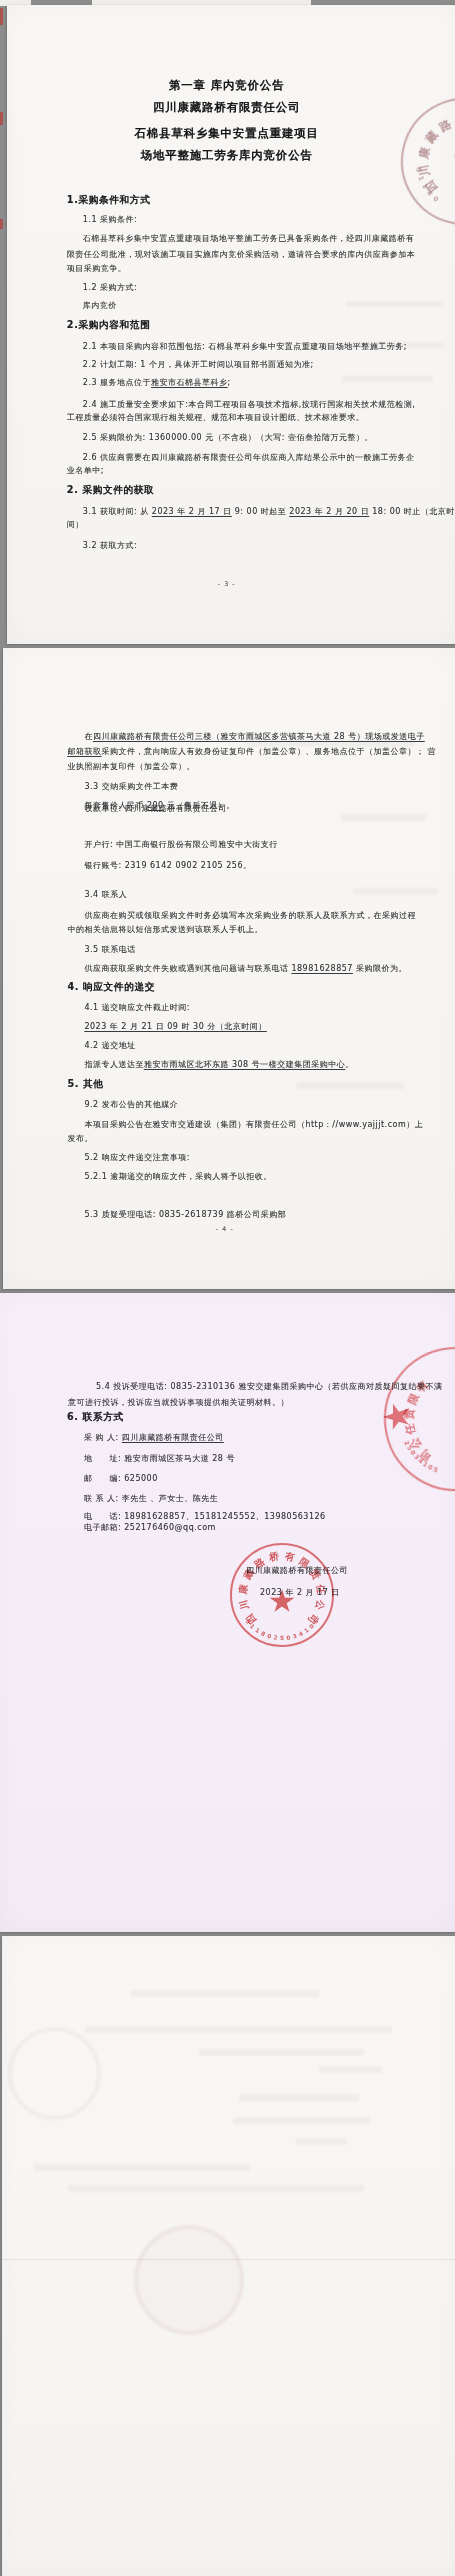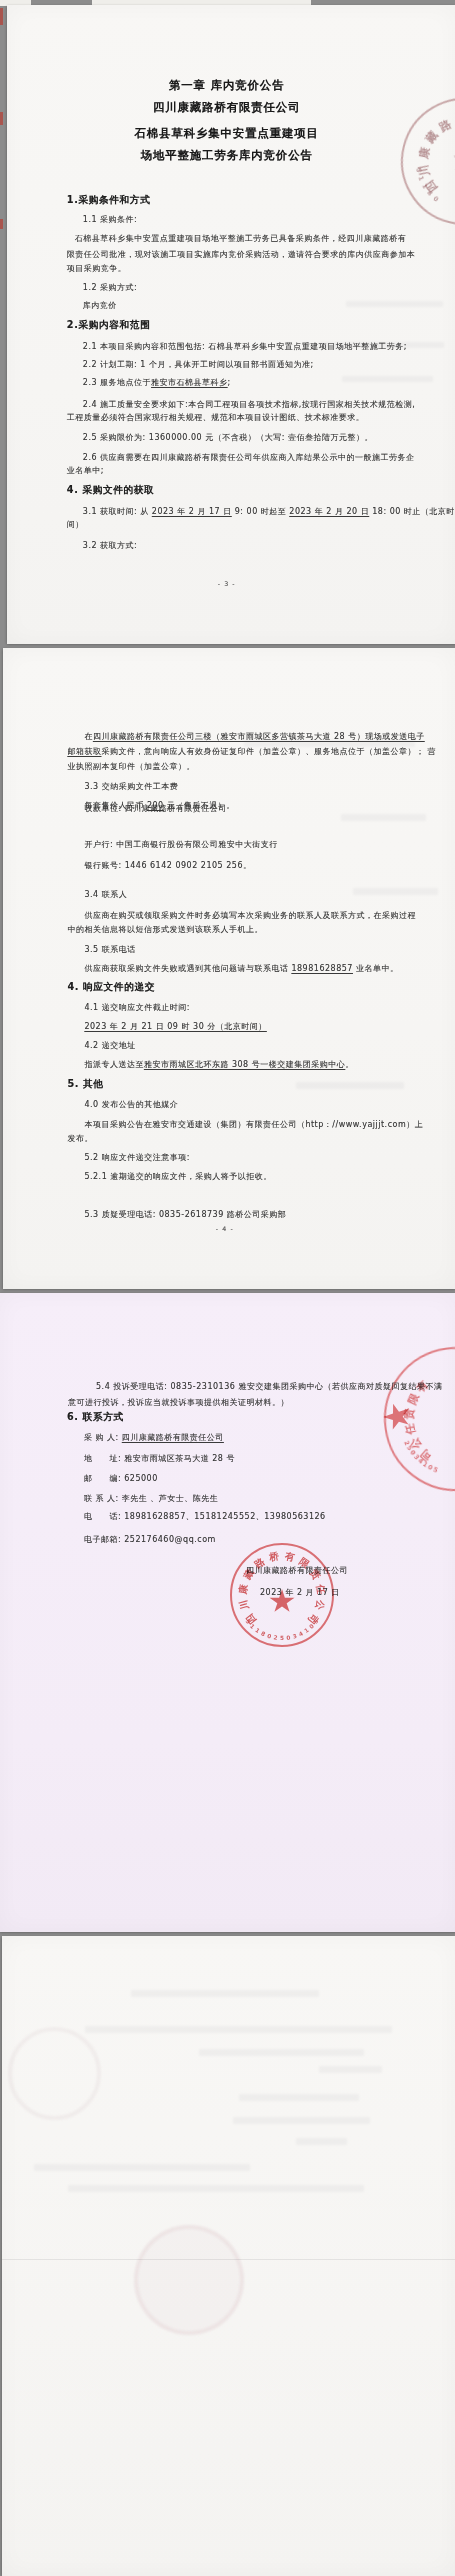--- a/index.html
+++ b/index.html
@@ -46,37 +46,37 @@
   <div class="torn" style="left:92px;top:0;width:219px;height:4.6px"></div>
 
   <div class="page" style="top:4.6px;left:6.8px;width:449px;height:639px">
     <div class="ln title ctr" style="top:73px">第一章 库内竞价公告</div>
     <div class="ln title ctr" style="top:95px">四川康藏路桥有限责任公司</div>
     <div class="ln title ctr" style="top:121px">石棉县草科乡集中安置点重建项目</div>
     <div class="ln title ctr" style="top:143px">场地平整施工劳务库内竞价公告</div>
 
     <div class="ln h" style="top:189px;left:60px">1.采购条件和方式</div>
     <div class="ln" style="top:210px;left:76px">1.1 采购条件:</div>
-    <div class="ln" style="top:229px;left:68px">石棉县草科乡集中安置点重建项目场地平整施工劳务已具备采购条件，经四川康藏路桥有</div>
+    <div class="ln" style="top:229px;left:76px">石棉县草科乡集中安置点重建项目场地平整施工劳务已具备采购条件，经四川康藏路桥有</div>
     <div class="ln" style="top:245px;left:60px">限责任公司批准，现对该施工项目实施库内竞价采购活动，邀请符合要求的库内供应商参加本</div>
     <div class="ln" style="top:259px;left:60px">项目采购竞争。</div>
     <div class="ln" style="top:278px;left:76px">1.2 采购方式:</div>
     <div class="ln" style="top:296px;left:76px">库内竞价</div>
 
     <div class="ln h" style="top:314px;left:60px">2.采购内容和范围</div>
     <div class="ln" style="top:337px;left:76px">2.1 本项目采购内容和范围包括: 石棉县草科乡集中安置点重建项目场地平整施工劳务;</div>
     <div class="ln" style="top:355px;left:76px">2.2 计划工期: 1 个月，具体开工时间以项目部书面通知为准;</div>
     <div class="ln" style="top:373px;left:76px"><span>2.3 服务地点位于</span><span class="u">雅安市石棉县草科乡</span><span>;</span></div>
     <div class="ln" style="top:395px;left:76px">2.4 施工质量安全要求如下:本合同工程项目各项技术指标,按现行国家相关技术规范检测,</div>
     <div class="ln" style="top:408px;left:60px">工程质量必须符合国家现行相关规程、规范和本项目设计图纸、技术标准要求。</div>
     <div class="ln" style="top:428px;left:76px">2.5 采购限价为: 1360000.00 元（不含税）（大写: 壹佰叁拾陆万元整）。</div>
     <div class="ln" style="top:448px;left:76px">2.6 供应商需要在四川康藏路桥有限责任公司年供应商入库结果公示中的一般施工劳务企</div>
     <div class="ln" style="top:461px;left:60px">业名单中;</div>
 
-    <div class="ln h" style="top:479px;left:60px">4. 采购文件的获取</div>
+    <div class="ln h" style="top:479px;left:60px">2. 采购文件的获取</div>
     <div class="ln" style="top:502px;left:76px"><span>3.1 获取时间: 从 </span><span class="u">2023 年 2 月 17 日</span><span> 9: 00 时起至 </span><span class="u">2023 年 2 月 20 日</span><span> 18: 00 时止（北京时</span></div>
     <div class="ln" style="top:515px;left:60px">间）</div>
     <div class="ln" style="top:536px;left:76px">3.2 获取方式:</div>
 
     <div class="ln ftr ctr" style="top:575px">- 3 -</div>
 
     <div class="stamp corner-stamp1" style="left:392px;top:91px;width:131px;height:131px;transform:rotate(14deg)">
       <div class="ring"></div>
       <div class="arc">
           <span style="transform: translate(-50%, -50%) rotate(-140deg) translateY(-41px);">四</span>
@@ -106,35 +106,35 @@
   <div class="edge-tick" style="left:0;top:219px;height:10.2px"></div>
 
   <div class="page" style="top:648px;left:3.4px;width:452px;height:641px">
     <div class="ln" style="top:84px;left:81px"><span>在</span><span class="u">四川康藏路桥有限责任公司三楼（雅安市雨城区多营镇茶马大道 28 号）现场或发送电子</span></div>
     <div class="ln" style="top:99px;left:64px"><span class="u">邮箱获取</span><span>采购文件，意向响应人有效身份证复印件（加盖公章）、服务地点位于（加盖公章）； 营</span></div>
     <div class="ln" style="top:114px;left:64px">业执照副本复印件（加盖公章）。</div>
     <div class="ln" style="top:134px;left:81px">3.3 交纳采购文件工本费</div>
     <div class="ln" style="top:153px;left:81px"><span>每套售价人民币 </span><span class="u">200</span><span> 元（售后不退）。</span></div>
     <div class="ln" style="top:156px;left:81px">收款单位: 四川康藏路桥有限责任公司</div>
     <div class="ln" style="top:192px;left:81px">开户行: 中国工商银行股份有限公司雅安中大街支行</div>
-    <div class="ln" style="top:213px;left:81px">银行账号: 1446 6142 0902 2105 256。</div>
+    <div class="ln" style="top:213px;left:81px">银行账号: 2319 6142 0902 2105 256。</div>
     <div class="ln" style="top:242px;left:81px">3.4 联系人</div>
     <div class="ln" style="top:263px;left:81px">供应商在购买或领取采购文件时务必填写本次采购业务的联系人及联系方式，在采购过程</div>
     <div class="ln" style="top:277px;left:64px">中的相关信息将以短信形式发送到该联系人手机上。</div>
     <div class="ln" style="top:297px;left:81px">3.5 联系电话</div>
-    <div class="ln" style="top:316px;left:81px"><span>供应商获取采购文件失败或遇到其他问题请与联系电话 </span><span class="u">18981628857</span><span> 业名单中。</span></div>
+    <div class="ln" style="top:316px;left:81px"><span>供应商获取采购文件失败或遇到其他问题请与联系电话 </span><span class="u">18981628857</span><span> 采购限价为。</span></div>
 
     <div class="ln h" style="top:333px;left:64px">4. 响应文件的递交</div>
     <div class="ln" style="top:355px;left:81px">4.1 递交响应文件截止时间:</div>
     <div class="ln" style="top:374px;left:81px"><span class="u">2023 年 2 月 21 日 09 时 30 分（北京时间）</span></div>
     <div class="ln" style="top:393px;left:81px">4.2 递交地址</div>
     <div class="ln" style="top:412px;left:81px"><span>指派专人送达至</span><span class="u">雅安市雨城区北环东路 308 号一楼交建集团采购中心</span><span>。</span></div>
 
     <div class="ln h" style="top:430px;left:64px">5. 其他</div>
-    <div class="ln" style="top:452px;left:81px">4.0 发布公告的其他媒介</div>
+    <div class="ln" style="top:452px;left:81px">9.2 发布公告的其他媒介</div>
     <div class="ln" style="top:472px;left:81px">本项目采购公告在雅安市交通建设（集团）有限责任公司（http：//www.yajjjt.com）上</div>
     <div class="ln" style="top:486px;left:64px">发布。</div>
     <div class="ln" style="top:505px;left:81px">5.2 响应文件递交注意事项:</div>
     <div class="ln" style="top:524px;left:81px">5.2.1 逾期递交的响应文件，采购人将予以拒收。</div>
     <div class="ln" style="top:562px;left:81px">5.3 质疑受理电话: 0835-2618739 路桥公司采购部</div>
 
     <div class="ln ftr ctr" style="top:577px">- 4 -</div>
 
     <div class="ghost" style="left:241px;top:92px;width:171px;height:6.8px"></div>
     <div class="ghost" style="left:338px;top:166px;width:85px;height:6.8px"></div>
@@ -145,21 +145,21 @@
   <div class="page pink" style="top:1293px;left:0;width:456px;height:639px">
     <div class="ln" style="top:89px;left:96px">5.4 投诉受理电话: 0835-2310136 雅安交建集团采购中心（若供应商对质疑回复结果不满</div>
     <div class="ln" style="top:105px;left:68px">意可进行投诉，投诉应当就投诉事项提供相关证明材料。）</div>
 
     <div class="ln h" style="top:118px;left:67px">6. 联系方式</div>
     <div class="ln" style="top:140px;left:84px"><span>采 购 人: </span><span class="u">四川康藏路桥有限责任公司</span></div>
     <div class="ln" style="top:161px;left:84px">地　　址: 雅安市雨城区茶马大道 28 号</div>
     <div class="ln" style="top:181px;left:84px">邮　　编: 625000</div>
     <div class="ln" style="top:201px;left:84px">联 系 人: 李先生 、芦女士、陈先生</div>
     <div class="ln" style="top:219px;left:84px">电　　话: 18981628857、15181245552、13980563126</div>
-    <div class="ln" style="top:242px;left:84px">电子邮箱: 252176460@qq.com</div>
+    <div class="ln" style="top:230px;left:84px">电子邮箱: 252176460@qq.com</div>
 
     <div class="ln" style="top:273px;left:246px">四川康藏路桥有限责任公司</div>
     <div class="ln" style="top:295px;left:260px">2023 年 2 月 17 日</div>
 
     <div class="stamp main-stamp" style="left:228px;top:248px;width:108px;height:108px">
       <div class="ring"></div>
       <div class="arc">
           <span style="transform: translate(-50%, -50%) rotate(-128deg) translateY(-38px);">四</span>
           <span style="transform: translate(-50%, -50%) rotate(-104.727deg) translateY(-38px);">川</span>
           <span style="transform: translate(-50%, -50%) rotate(-81.4545deg) translateY(-38px);">康</span>

